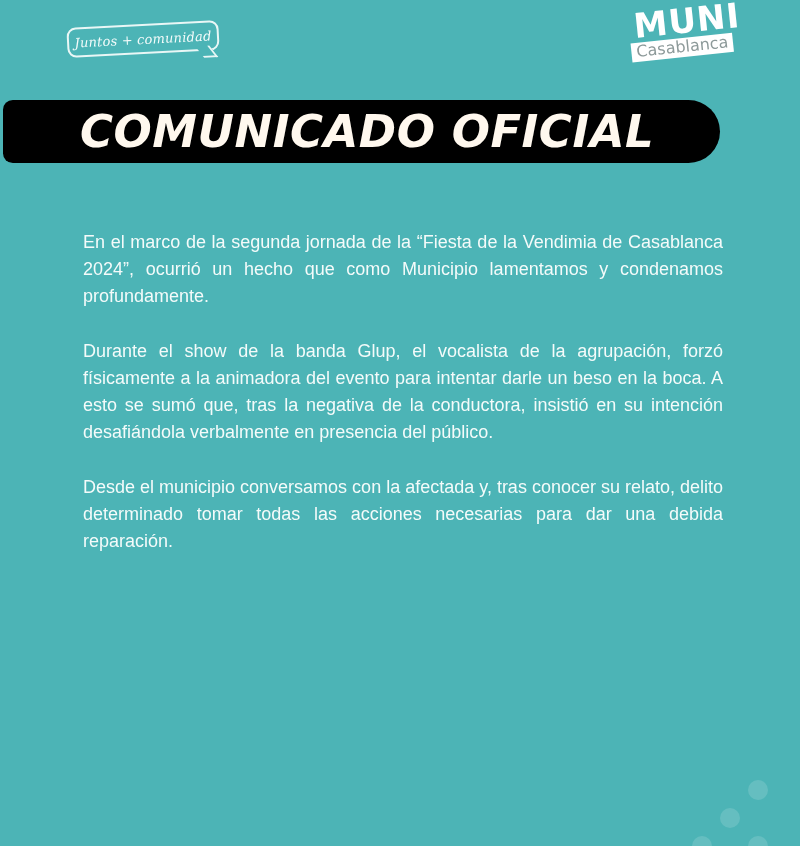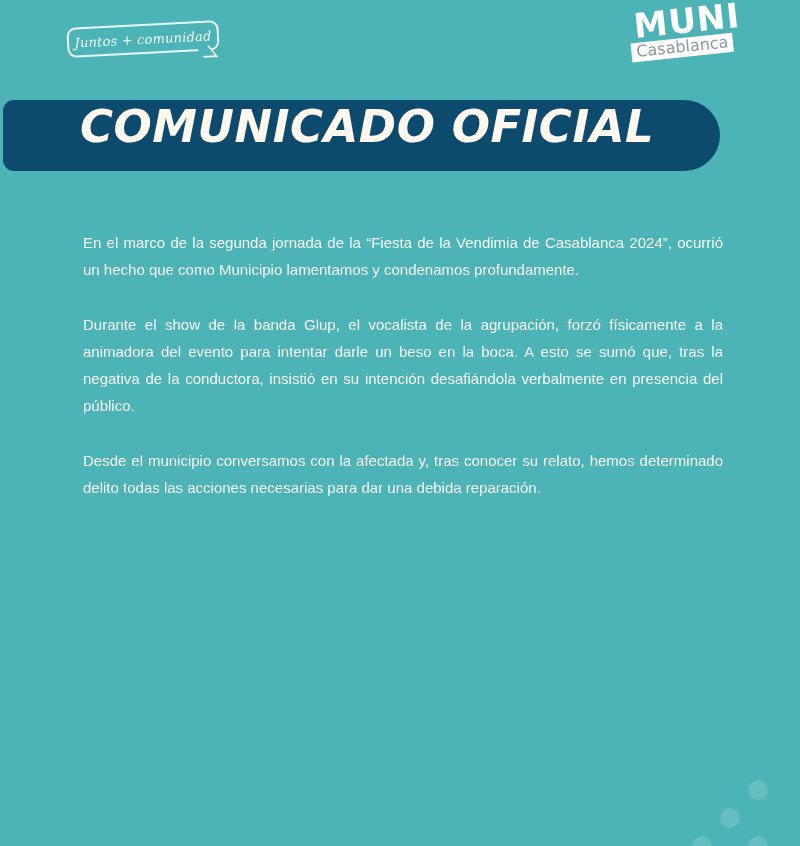--- a/index.html
+++ b/index.html
@@ -71,43 +71,44 @@
       line-height: 18px;
       padding: 0 5px 1px 5px;
       margin-top: 0px;
       margin-left: 3px;
     }
     .banner {
       position: absolute;
       left: 3px;
       top: 100px;
       width: 717px;
-      height: 71px;
-      background: #0c4a6e;
+      height: 63px;
+      background: #000000;
       border-radius: 14px 45px 45px 14px;
       display: flex;
+      align-items: center;
     }
     .banner-title {
       margin-left: 77px;
       font-family: "DejaVu Sans", sans-serif;
       font-weight: bold;
       font-style: italic;
       font-size: 45px;
       color: #fff8ee;
       letter-spacing: 0.5px;
       white-space: nowrap;
     }
     .content {
       position: absolute;
       left: 83px;
       top: 229px;
       width: 640px;
       color: #f4fbfa;
       font-family: "Liberation Sans", sans-serif;
-      font-size: 15px;
+      font-size: 18px;
       line-height: 27px;
     }
     .content p {
       margin: 0 0 28px 0;
       text-align: justify;
     }
     .dot {
       position: absolute;
       border-radius: 50%;
       background: rgba(255,255,255,0.14);
@@ -125,19 +126,19 @@
   <div class="logo-place">Casablanca</div>
 </div>
 
 <div class="banner">
   <div class="banner-title">COMUNICADO OFICIAL</div>
 </div>
 
 <div class="content">
   <p>En el marco de la segunda jornada de la “Fiesta de la Vendimia de Casablanca 2024”, ocurrió un hecho que como Municipio lamentamos y condenamos profundamente.</p>
   <p>Durante el show de la banda Glup, el vocalista de la agrupación, forzó físicamente a la animadora del evento para intentar darle un beso en la boca. A esto se sumó que, tras la negativa de la conductora, insistió en su intención desafiándola verbalmente en presencia del público.</p>
-  <p>Desde el municipio conversamos con la afectada y, tras conocer su relato, hemos determinado delito todas las acciones necesarias para dar una debida reparación.</p>
+  <p>Desde el municipio conversamos con la afectada y, tras conocer su relato, delito determinado tomar todas las acciones necesarias para dar una debida reparación.</p>
 </div>
 
 <div class="dot" style="left:748px; top:780px; width:20px; height:20px;"></div>
 <div class="dot" style="left:720px; top:808px; width:20px; height:20px;"></div>
 <div class="dot" style="left:692px; top:836px; width:20px; height:20px;"></div>
 <div class="dot" style="left:748px; top:836px; width:20px; height:20px;"></div>
 
 </body></html>

